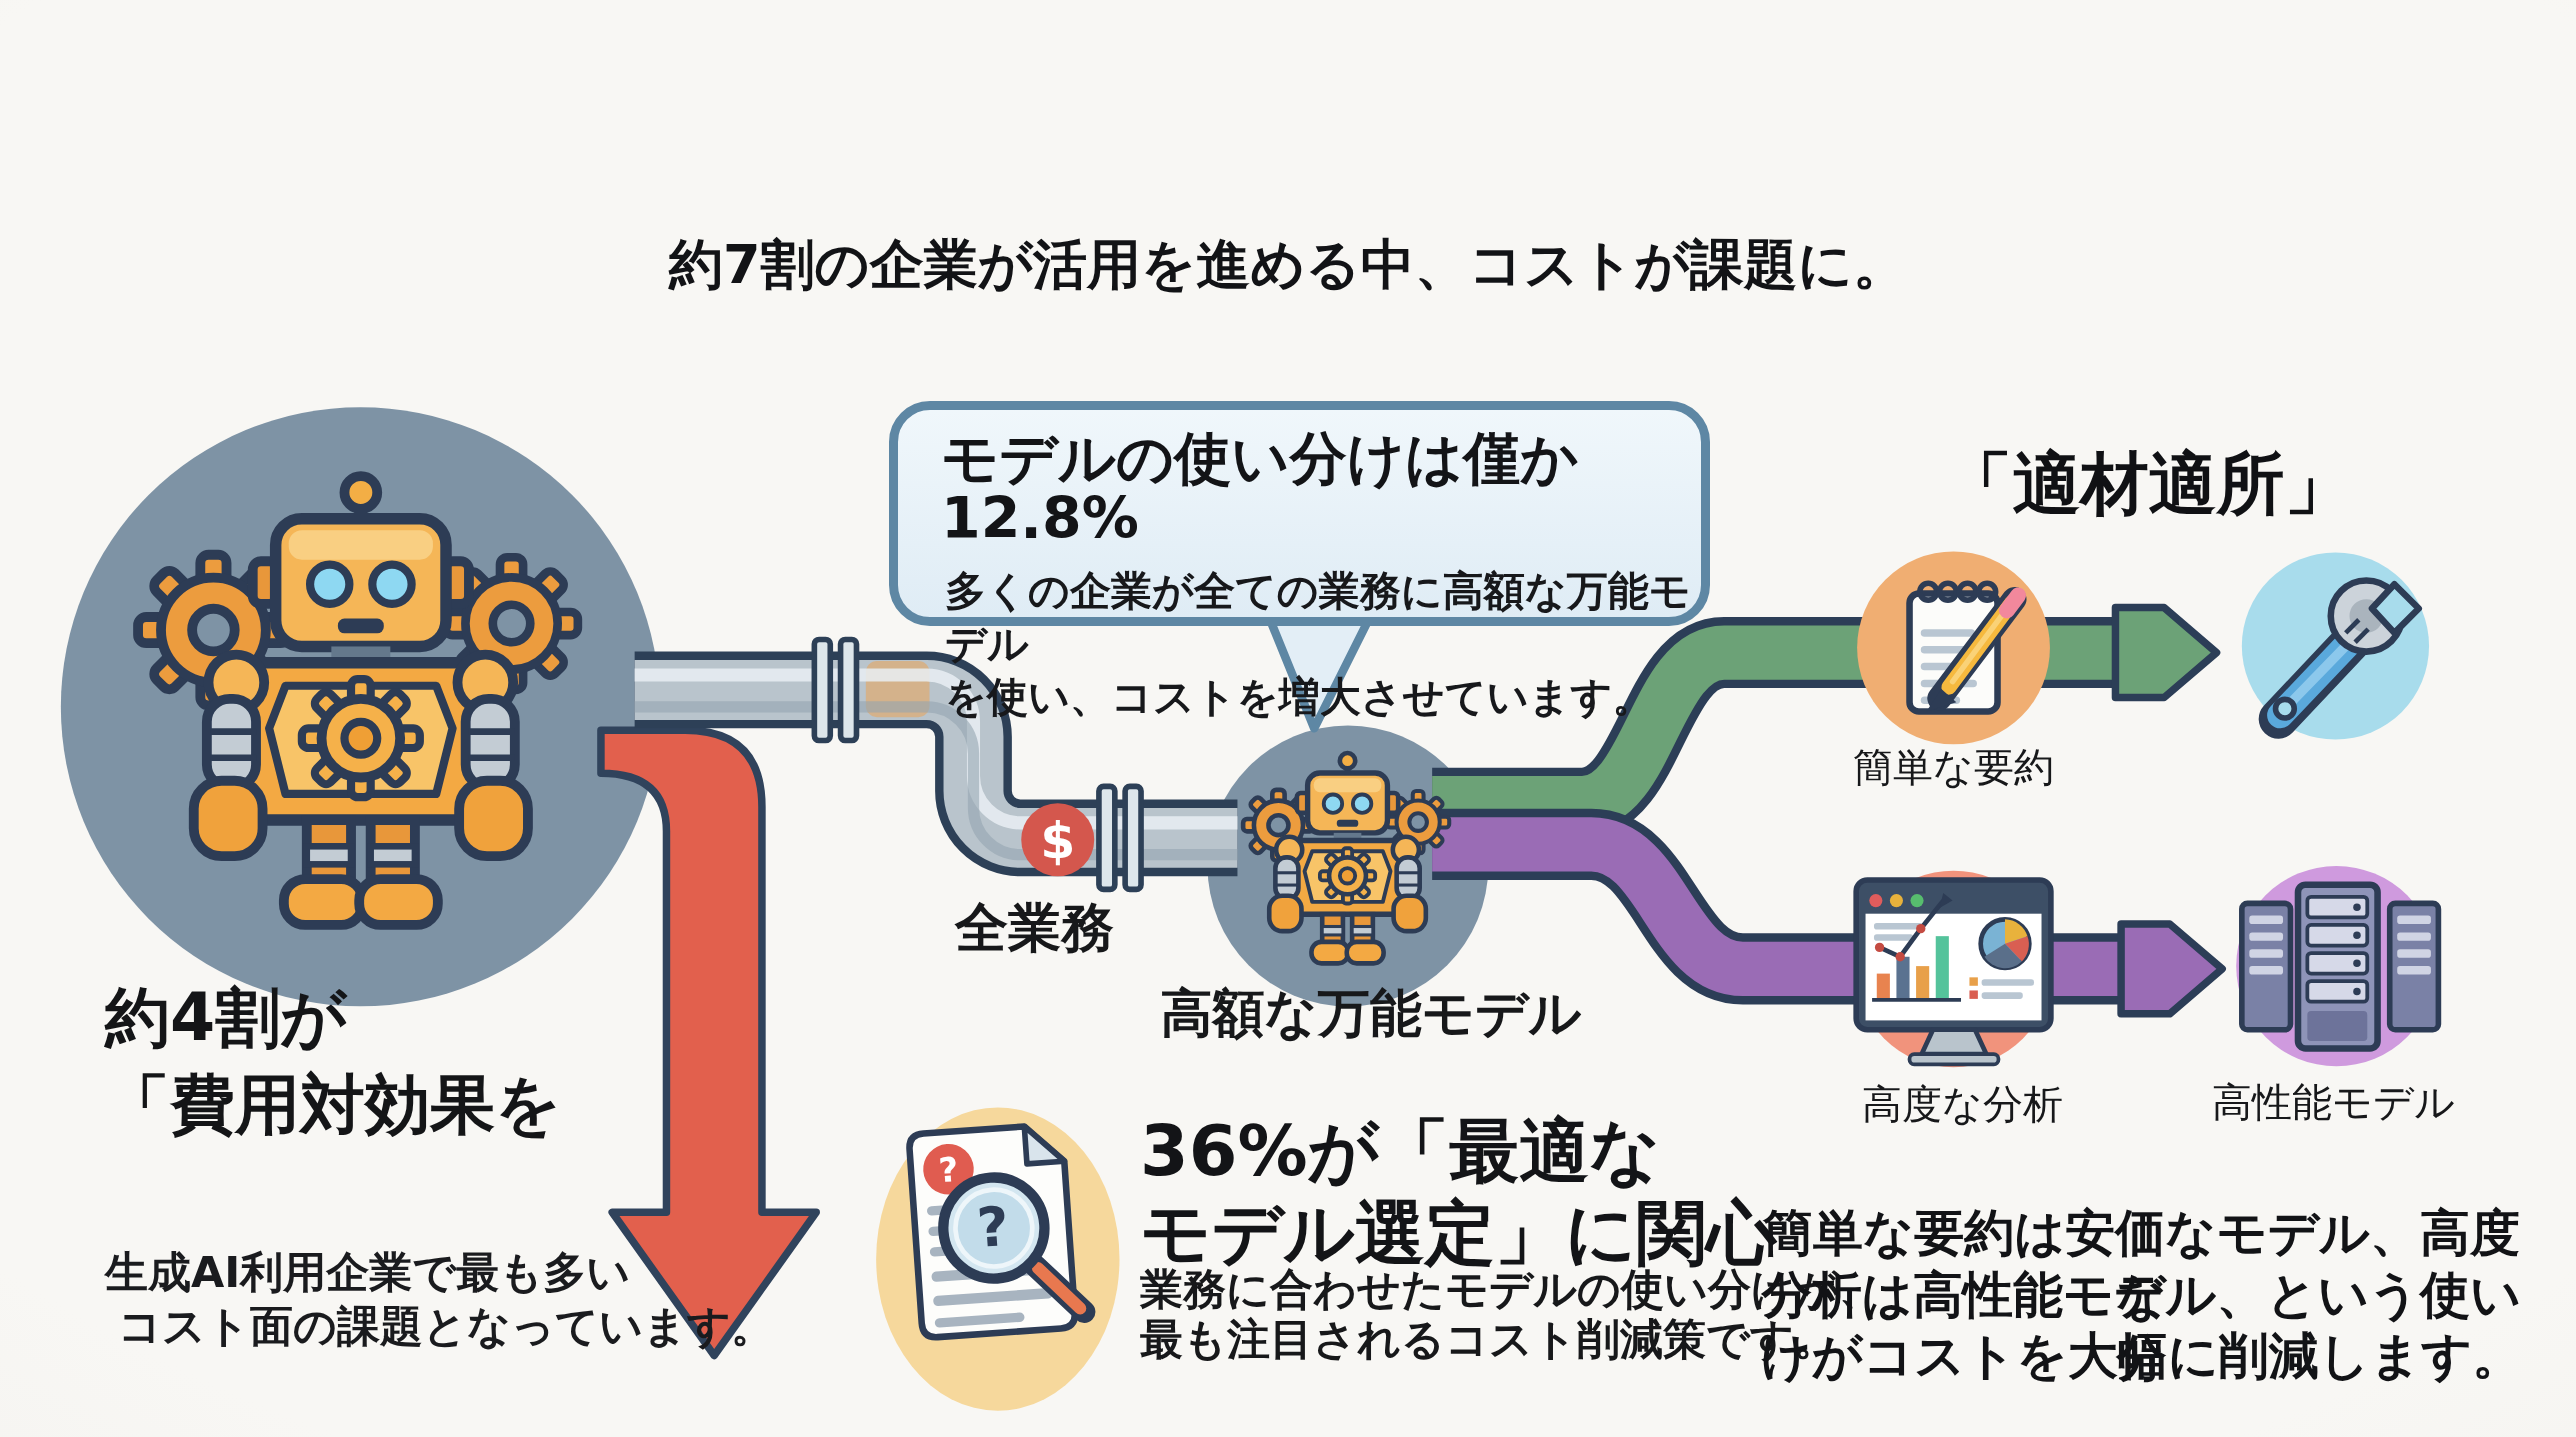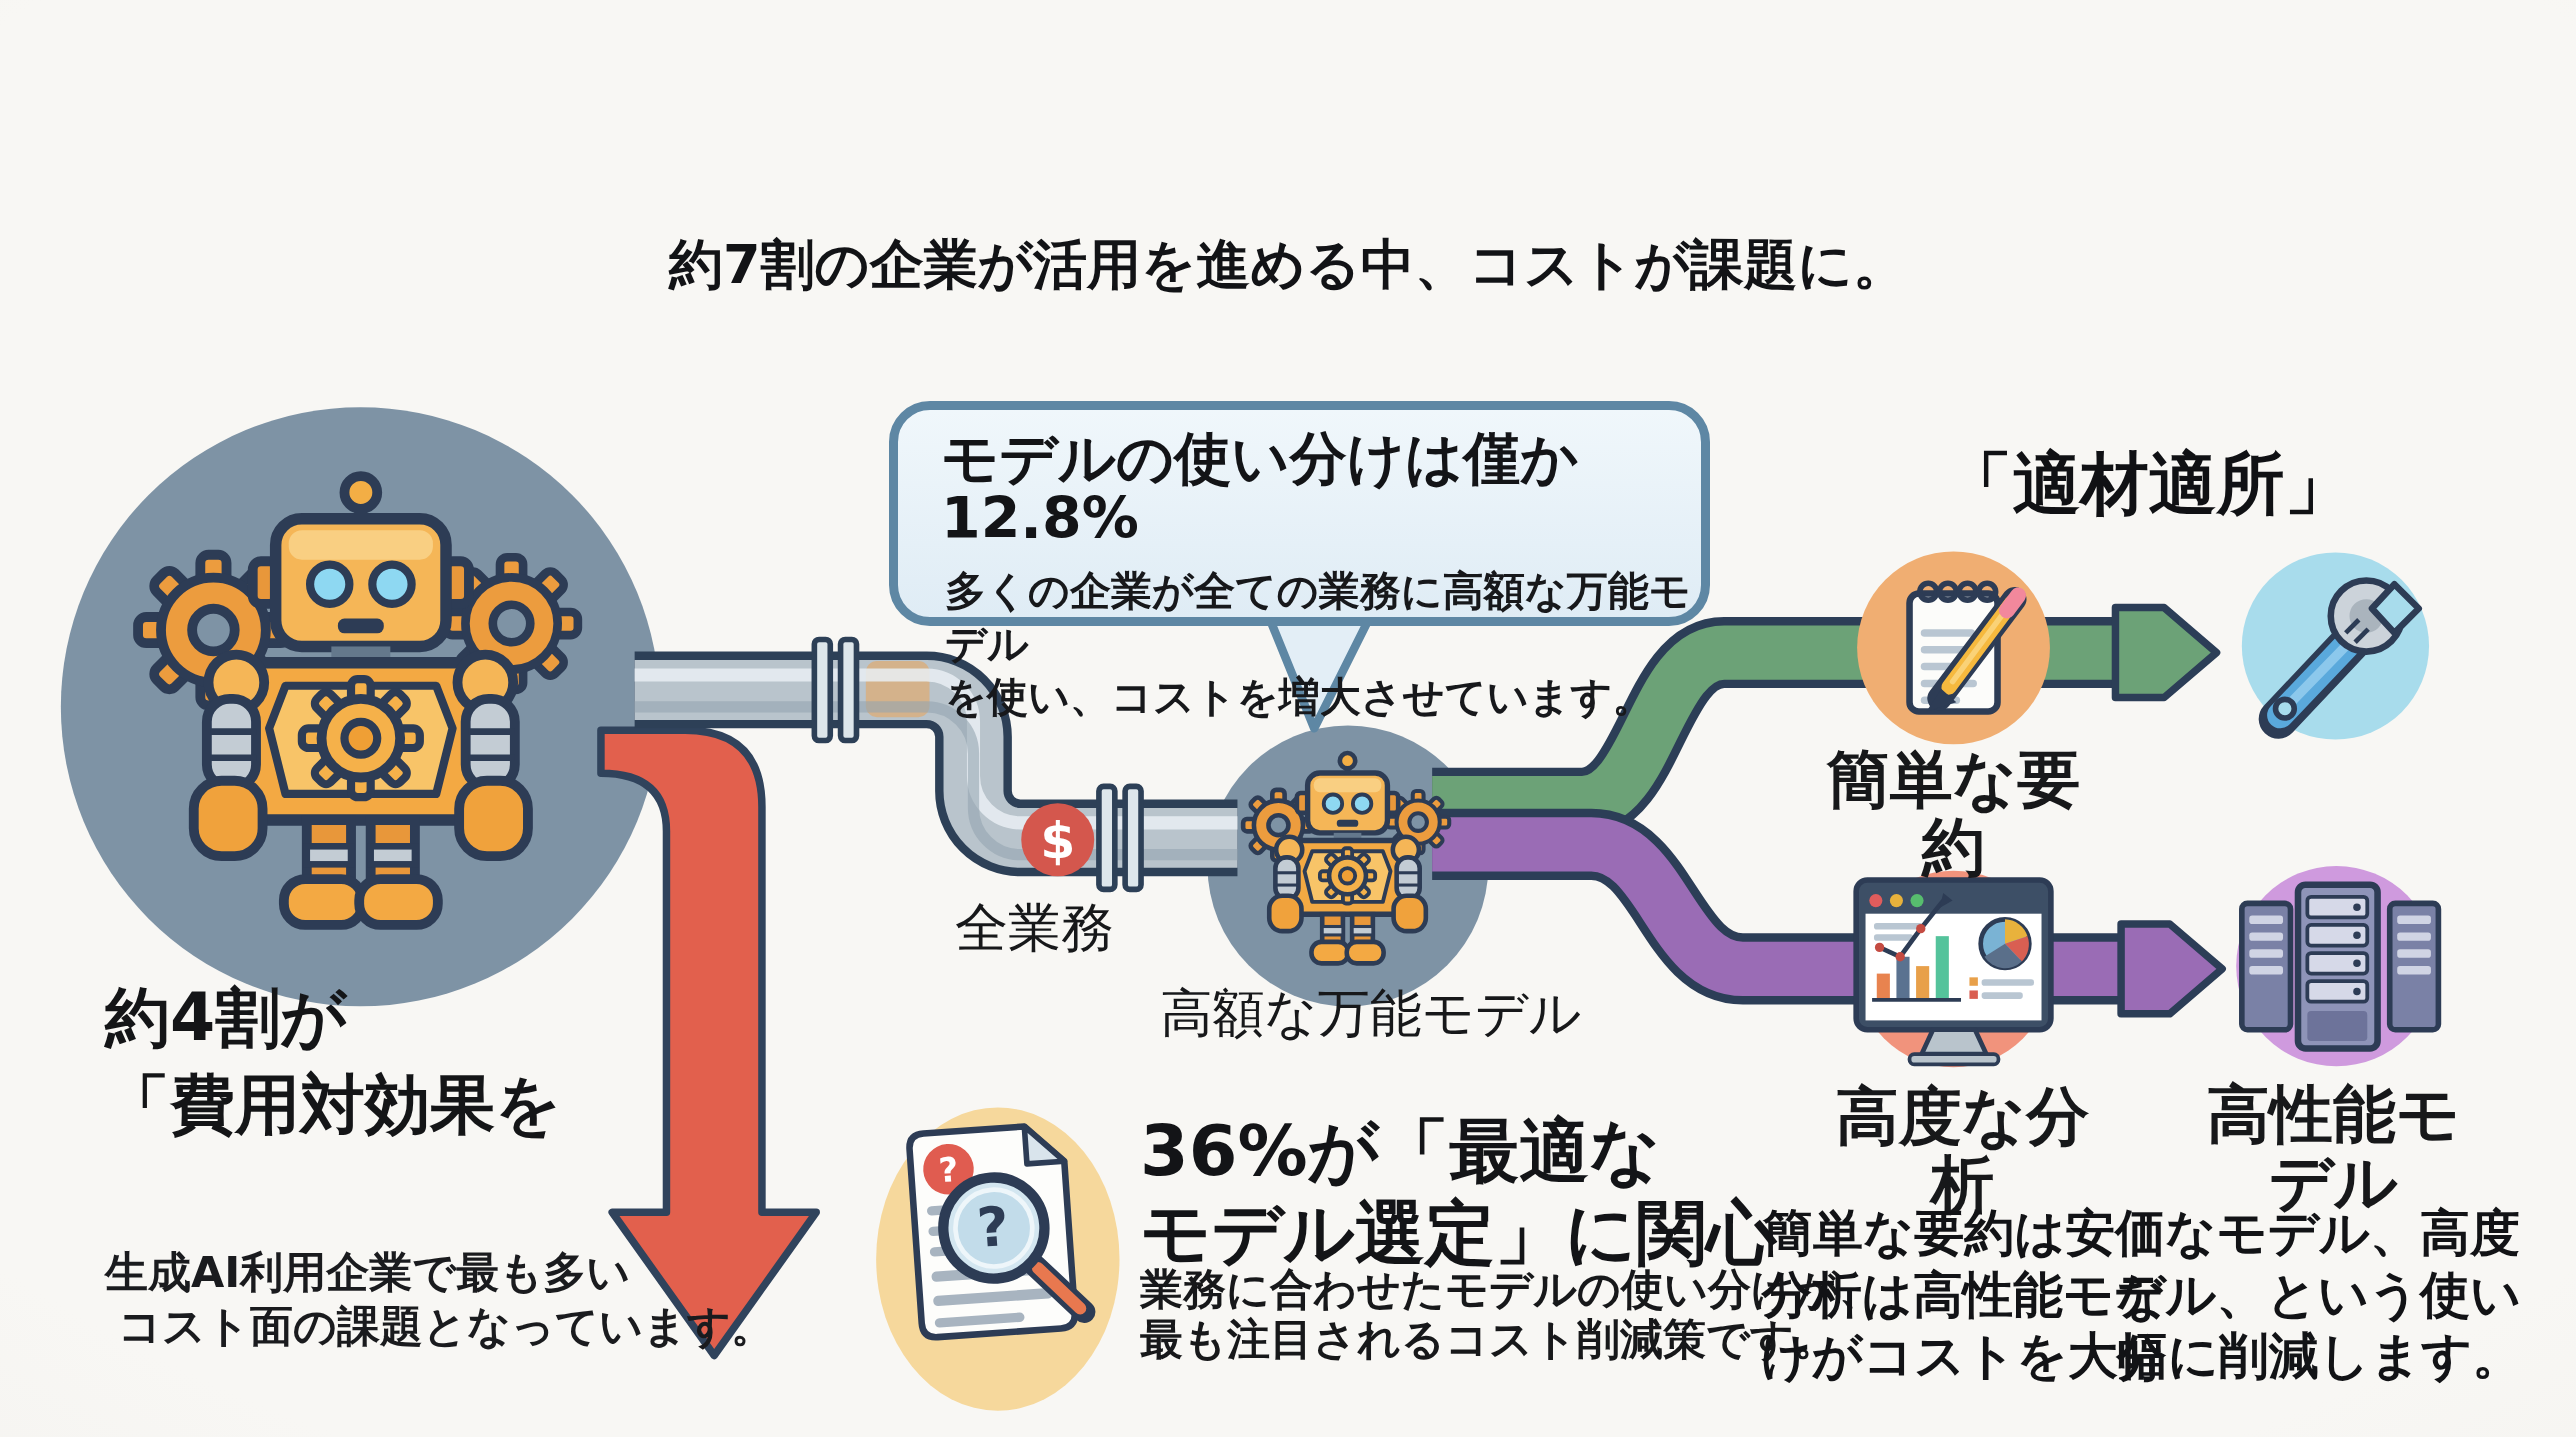--- a/index.html
+++ b/index.html
@@ -10,23 +10,23 @@
   .ctr{text-align:center;}
   #title{top:49px;left:0;width:2576px;font-size:137px;font-weight:900;letter-spacing:-4.7px;color:#0d0d0f;}
   #subtitle{top:236px;left:0;width:2576px;font-size:54px;font-weight:800;color:#121316;}
   .stat-h{font-size:65px;font-weight:700;color:#141517;}
   .stat-b{font-size:43px;font-weight:700;color:#1a1b1e;}
   #bubble{left:889px;top:401px;width:821px;height:225px;box-sizing:border-box;
     background:linear-gradient(180deg,#f0f7fb 0%,#dfecf5 100%);
     border:9.4px solid #5e87a4;border-radius:41px;}
   .bubble-head{margin:19px 0 0 43px;font-size:57px;font-weight:900;color:#131417;line-height:1.05;}
   .bubble-body{margin:16px 0 0 47px;font-size:41px;font-weight:700;line-height:1.3;color:#17181b;}
-  .flow-label{font-size:53px;font-weight:400;}
+  .flow-label{font-size:53px;font-weight:700;}
   .right-h{font-size:68px;font-weight:900;color:#101114;}
-  .icon-label{font-size:63px;font-weight:700;}
+  .icon-label{font-size:40px;font-weight:400;}
   .stat36-h{font-size:70px;font-weight:900;color:#131417;}
   .stat36-b{font-size:43px;font-weight:700;}
   .footer-line{font-size:50px;font-weight:800;line-height:1.25;color:#121316;}
   svg{position:absolute;top:0;left:0;}
 </style>
 </head>
 <body>
 
 <div id="canvas">
 

